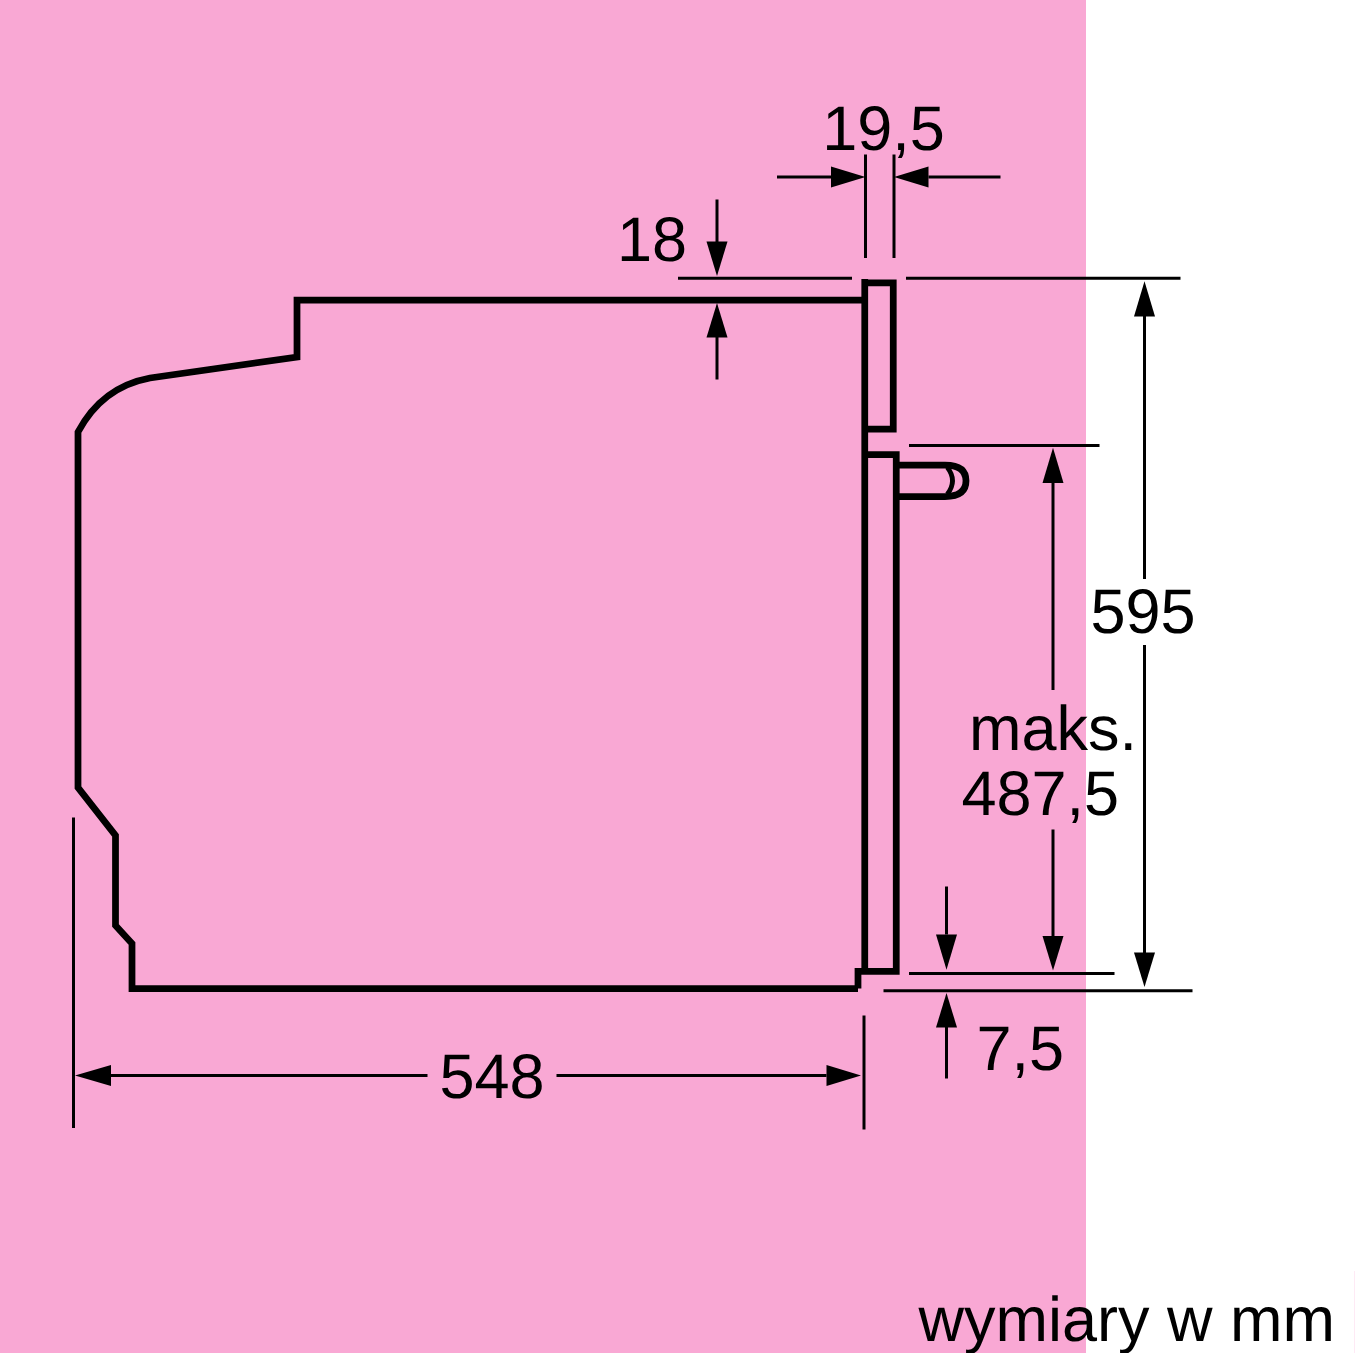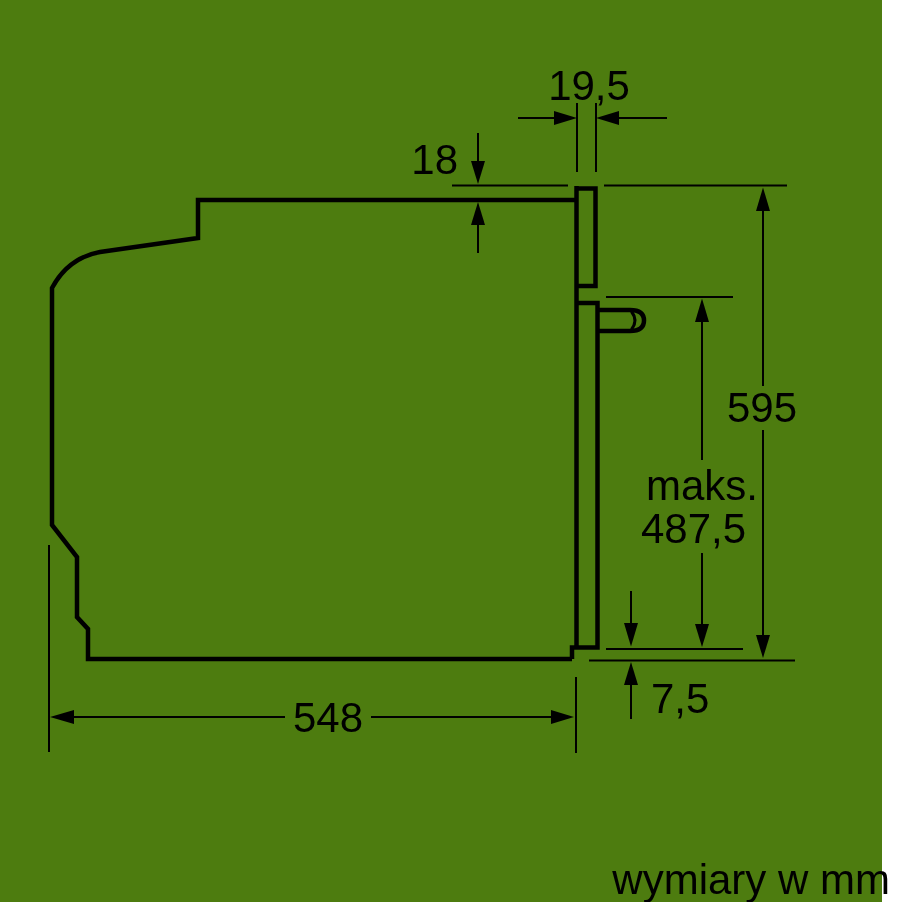--- a/index.html
+++ b/index.html
@@ -5,23 +5,23 @@
   html, body {
     margin: 0;
     padding: 0;
     background: #ffffff;
     width: 903px;
     height: 902px;
     overflow: hidden;
   }
   .drawing-page {
     position: relative;
-    width: 882px;
+    width: 724px;
     height: 902px;
-    background: #4d7c0f;
+    background: #f9a8d4;
   }
   svg {
     display: block;
   }
   .outline {
     fill: none;
     stroke: #000000;
     stroke-width: 4.5;
     stroke-linejoin: miter;
     stroke-linecap: butt;

